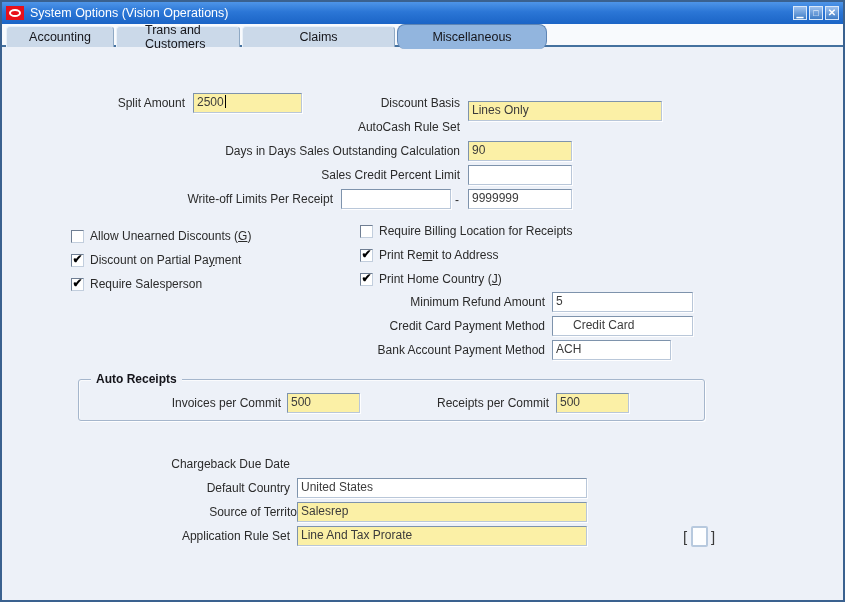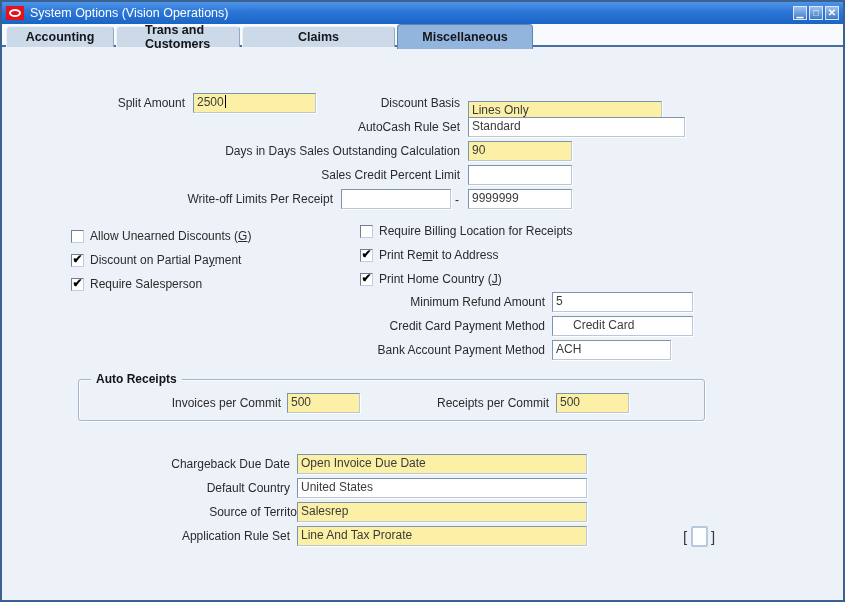--- a/index.html
+++ b/index.html
@@ -35,21 +35,20 @@
     width:14px;height:14px;display:flex;align-items:center;justify-content:center;
     background:linear-gradient(180deg,#9CC0EE,#3E7CC6);
     border:1px solid #D9E8FA;color:#fff;font-size:9px;line-height:1;cursor:default;
   }
   .wbtn .g{transform:translateY(0);}
   .wbtn.close{font-size:10px;font-weight:bold;}
   
   .tabstrip{
     position:relative;height:23px;background:#F8FAFD;
     border-bottom:2px solid #44719F;
-    font-weight:bold;
   }
   .tab{
     position:absolute;top:2px;height:21px;
     background:var(--inactive-tab,#CBD9E9);
     border:1px solid #8FA9C4;border-bottom:none;
     border-top-color:#E9F1F9;border-left-color:#E9F1F9;
     border-radius:4px 4px 0 0;
     display:flex;align-items:center;justify-content:center;
     font-size:12.5px;color:#15151A;z-index:1;
   }
@@ -118,33 +117,32 @@
       <span class="wbtn close">
           <span class="g">✕</span>
         </span>
     </span>
   </div>
 
   <div class="tabstrip">
     <div class="tab" style="left:4px;width:108px;">Accounting</div>
     <div class="tab" style="left:114px;width:124px;padding-left:28px;">Trans and Customers</div>
     <div class="tab" style="left:240px;width:153px;">Claims</div>
-    <div class="tab active" style="left:395px;width:136px;">Miscellaneous</div>
+    <div class="tab active" style="left:395px;width:150px;border-radius:8px;">Miscellaneous</div>
   </div>
 
   <div class="content">
 
     <div class="lbl" style="left:83px;top:46px;width:100px;">Split Amount</div>
-    <div class="field req" style="left:191px;top:46px;width:123px;"><span>2500</span><span class="caret"></span></div>
+    <div class="field req" style="left:191px;top:46px;width:109px;"><span>2500</span><span class="caret"></span></div>
 
     <div class="lbl" style="left:336px;top:46px;width:122px;">Discount Basis</div>
     <div class="field req" style="left:466px;top:46px;width:194px;margin-top:8px;"><span>Lines Only</span></div>
 
     <div class="lbl" style="left:326px;top:70px;width:132px;">AutoCash Rule Set</div>
-    <div class="field" style="left:466px;top:70px;width:217px;"><span>Standard</span></div>
 
     <div class="lbl" style="left:136px;top:94px;width:322px;">Days in Days Sales Outstanding Calculation</div>
     <div class="field req" style="left:466px;top:94px;width:104px;"><span>90</span></div>
 
     <div class="lbl" style="left:298px;top:118px;width:160px;">Sales Credit Percent Limit</div>
     <div class="field" style="left:466px;top:118px;width:104px;"><span></span></div>
 
     <div class="lbl" style="left:151px;top:142px;width:180px;">Write-off Limits Per Receipt</div>
     <div class="field" style="left:339px;top:142px;width:110px;"><span></span></div>
     <div class="inline-text" style="left:453px;top:146px;">-</div>
@@ -199,21 +197,20 @@
 
     <div class="groupbox" style="left:76px;top:332px;width:627px;height:42px;text-decoration:underline;">
       <span class="legend">Auto Receipts</span>
     </div>
     <div class="lbl" style="left:149px;top:346px;width:130px;">Invoices per Commit</div>
     <div class="field req" style="left:285px;top:346px;width:73px;"><span>500</span></div>
     <div class="lbl" style="left:417px;top:346px;width:130px;">Receipts per Commit</div>
     <div class="field req" style="left:554px;top:346px;width:73px;"><span>500</span></div>
 
     <div class="lbl" style="left:158px;top:407px;width:130px;">Chargeback Due Date</div>
-    <div class="field req" style="left:295px;top:407px;width:290px;"><span>Open Invoice Due Date</span></div>
 
     <div class="lbl" style="left:178px;top:431px;width:110px;">Default Country</div>
     <div class="field" style="left:295px;top:431px;width:290px;"><span>United States</span></div>
 
     <div class="lbl" style="left:185px;top:455px;width:120px;">Source of Territory</div>
     <div class="field req" style="left:295px;top:455px;width:290px;"><span>Salesrep</span></div>
 
     <div class="lbl" style="left:163px;top:479px;width:125px;">Application Rule Set</div>
     <div class="field req" style="left:295px;top:479px;width:290px;"><span>Line And Tax Prorate</span></div>
 

